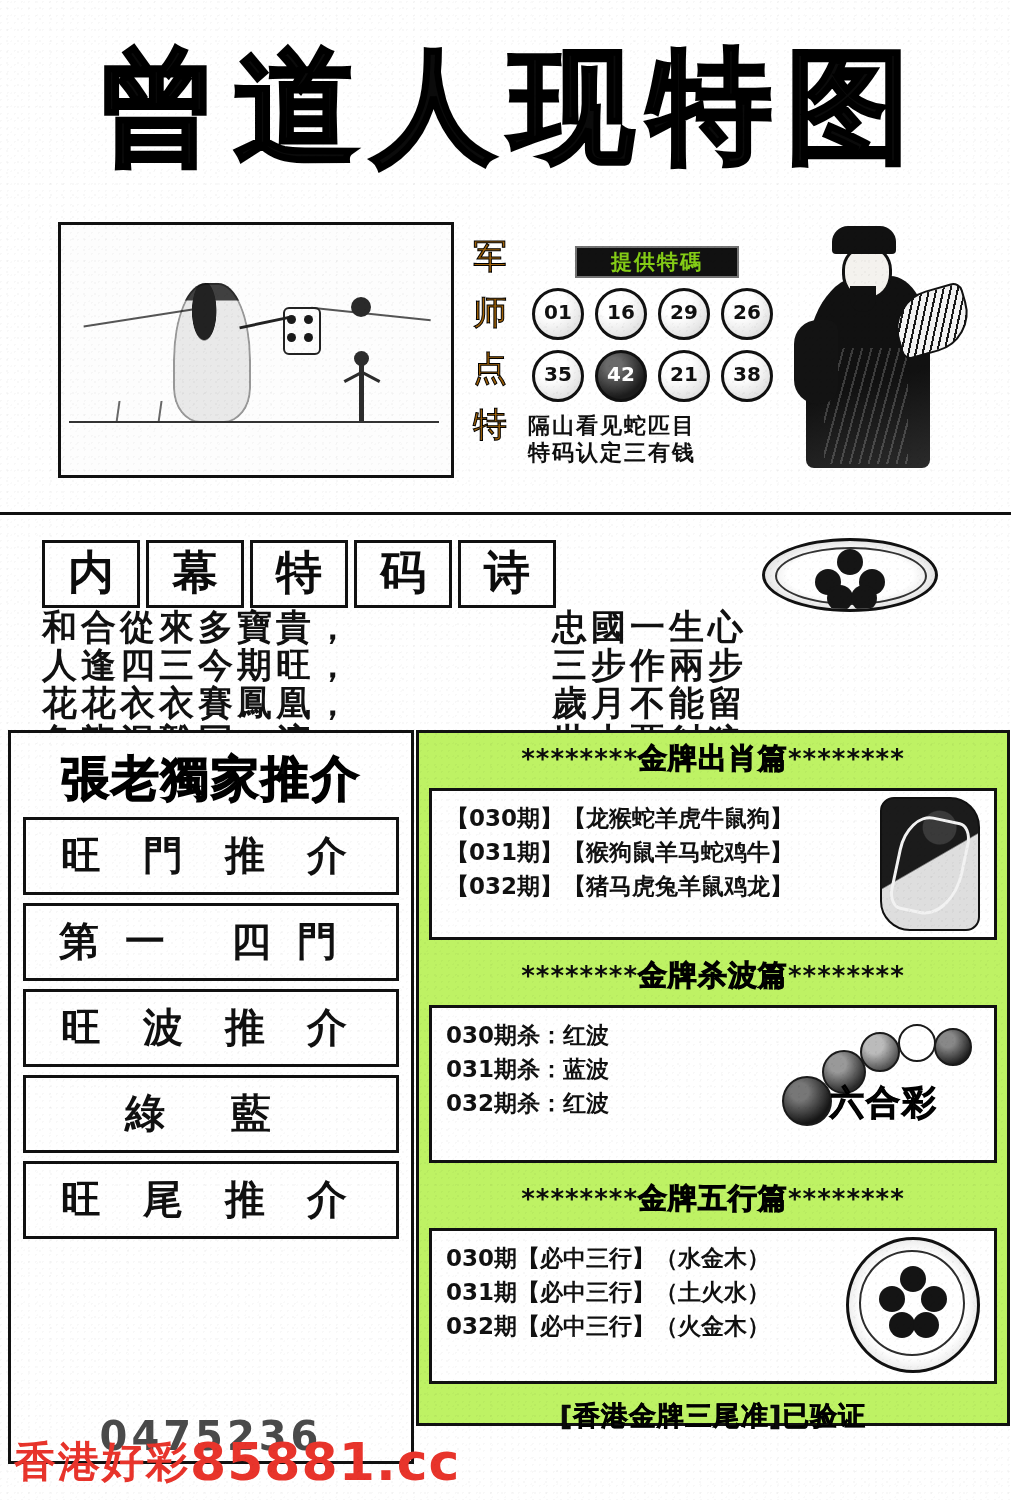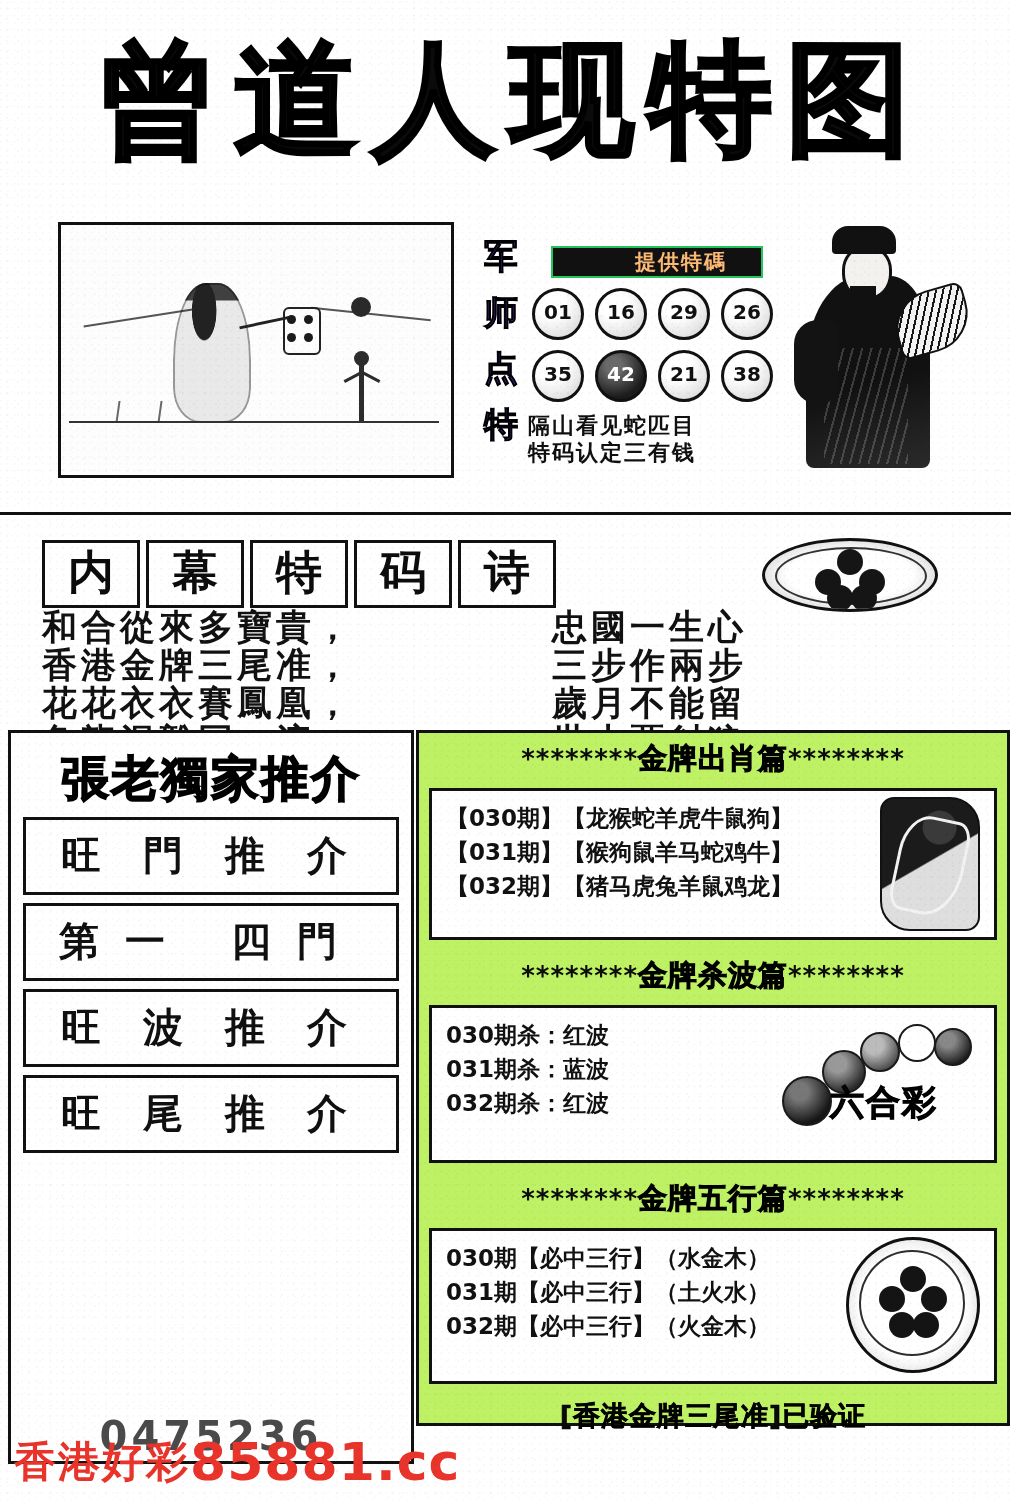--- a/index.html
+++ b/index.html
@@ -11,21 +11,21 @@
     width: 1011px;
     height: 1500px;
     position: relative;
     font-family: "DejaVu Serif", serif;
     overflow: hidden;
   }
 
   
   #title-band {
     position: absolute;
-    left: 0; top: 24px;
+    left: 0; top: 31px;
     width: 998px; height: 170px;
   }
   #main-title {
     position: absolute;
     left: 60px; top: 0;
     width: 900px;
     text-align: center;
     font-family: "DejaVu Sans", sans-serif;
     font-weight: bold;
     font-size: 124px;
@@ -108,46 +108,45 @@
     border-left: 2px solid #444; border-right: 2px solid #444;
     transform: skewX(-8deg);
     opacity: .8;
   }
 
   #vertical-label {
     position: absolute;
     left: 462px; top: 18px;
     width: 56px; height: 240px;
     font-family: "DejaVu Sans", sans-serif;
-    font-weight: bold;
+    font-weight: normal;
     font-size: 34px;
     line-height: 56px;
-    color: #6d28d9;
-    text-align: right;
+    color: #a16207;
+    text-align: center;
     -webkit-text-stroke: 1px #000;
   }
 
   #balls-panel {
     position: absolute;
     left: 528px; top: 36px;
     width: 258px; height: 220px;
   }
   #balls-title {
     width: 160px;
     margin: 0 auto;
     text-align: center;
     font-family: "DejaVu Sans", sans-serif;
     font-weight: bold;
     font-size: 21px;
     line-height: 28px;
-    color: #fdba74;
+    color: #84cc16;
     background: #111;
     letter-spacing: 2px;
-    border: 2px solid #22c55e;
-    padding-left: 48px;
+    border: 2px solid #737373;
   }
   .ball-row {
     display: flex;
     justify-content: flex-start;
     gap: 11px;
     margin-top: 10px;
     padding-left: 4px;
   }
   .ball {
     width: 46px; height: 46px;
@@ -559,41 +558,42 @@
     <div class="petal p4"></div>
     <div class="petal p5"></div>
   </div>
 
   <div id="poem-lines">
     <div class="poem-line">
       <span class="seg-a">和合從來多寶貴，</span>
       <span class="seg-b">忠國一生心</span>
     </div>
     <div class="poem-line">
-      <span class="seg-a">香港金牌三尾准，</span>
+      <span class="seg-a">人逢四三今期旺，</span>
       <span class="seg-b">三步作兩步</span>
     </div>
     <div class="poem-line">
       <span class="seg-a">花花衣衣賽鳳凰，</span>
       <span class="seg-b">歲月不能留</span>
     </div>
     <div class="poem-line">
       <span class="seg-a">鱼龍混雜同一流，</span>
       <span class="seg-b">世上惡豺狼</span>
     </div>
   </div>
 </div>
 
 <div id="left-card">
   <div id="left-card-title">張老獨家推介</div>
 
   <div class="lc-row">旺 門 推 介</div>
   <div class="lc-row value">第一  四門</div>
 
   <div class="lc-row">旺 波 推 介</div>
+  <div class="lc-row value">綠    藍</div>
 
   <div class="lc-row">旺 尾 推 介</div>
 
   <div id="left-card-serial">0475236</div>
 </div>
 
 <div id="right-card">
 
   <div class="section-banner">
     <span>********</span><span class="big">金牌出肖篇</span><span>********</span>

